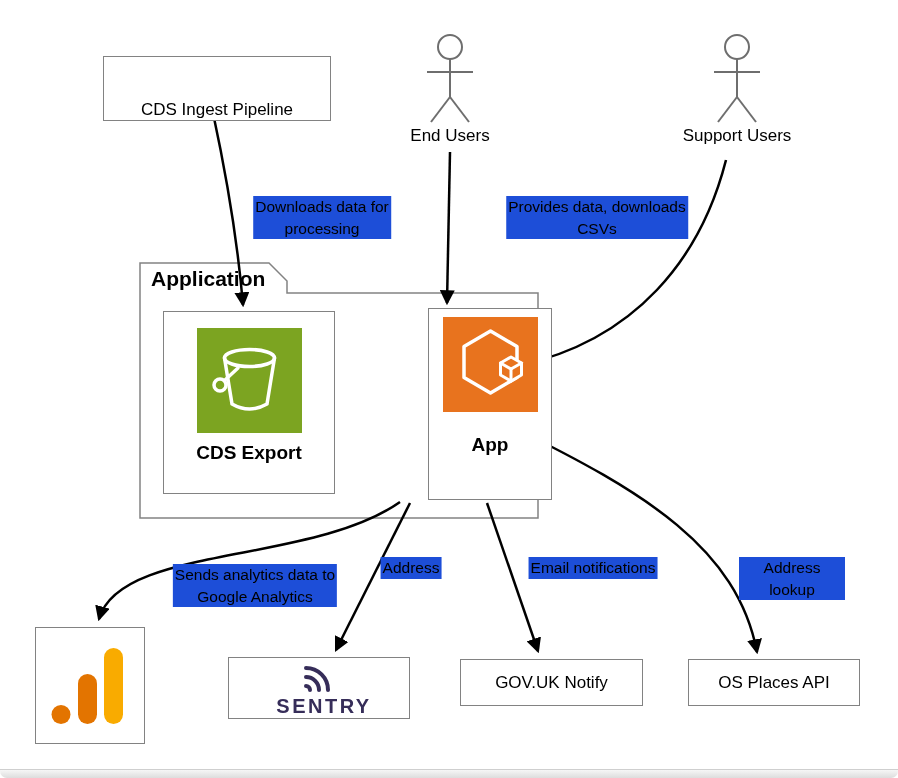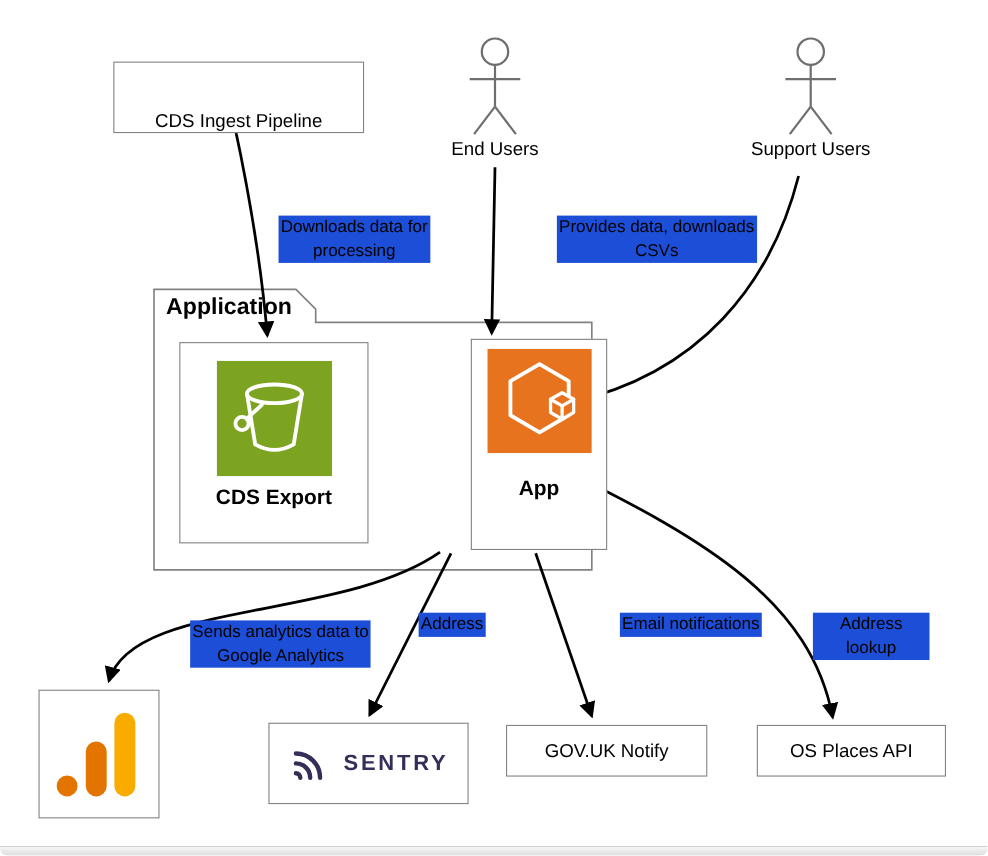--- a/index.html
+++ b/index.html
@@ -120,21 +120,21 @@
   </div>
 
   <div class="node" style="left:35px; top:627px; width:110px; height:117px;">
     <svg width="96" height="88" viewBox="0 0 96 88">
       <rect x="62" y="6" width="19" height="76" rx="9.5" fill="#F9AB00"></rect>
       <rect x="36" y="32" width="19" height="50" rx="9.5" fill="#E37400"></rect>
       <circle cx="19" cy="72.5" r="9.5" fill="#E37400"></circle>
     </svg>
   </div>
 
-  <div class="node row" style="left:244px; top:657px; width:182px; height:74px;">
+  <div class="node row" style="left:228px; top:657px; width:182px; height:62px;flex-direction:column;">
     <svg width="40" height="36" viewBox="0 0 40 36">
       <g fill="none" stroke-width="4" stroke-linecap="round" stroke="#362D59">
         <path d="M7,9 A22,22 0 0 1 29,31"></path>
         <path d="M7,18 A13,13 0 0 1 20,31"></path>
         <path d="M7,27 A4,4 0 0 1 11,31"></path>
       </g>
     </svg>
     <span class="sentry-text">SENTRY</span>
   </div>
 
@@ -146,17 +146,17 @@
     <span>OS Places API</span>
   </div>
 
   <div class="edge-label" style="left:322px; top:196px;">Downloads data for
 processing</div>
   <div class="edge-label" style="left:558px; top:196px;margin-left:39px;">Provides data, downloads
 CSVs</div>
   <div class="edge-label" style="left:255px; top:564px;">Sends analytics data to
 Google Analytics</div>
   <div class="edge-label" style="left:411px; top:557px;">Address</div>
-  <div class="edge-label" style="left:593px; top:557px;margin-left:35px;">Email notifications</div>
+  <div class="edge-label" style="left:593px; top:557px;">Email notifications</div>
   <div class="edge-label" style="left:792px; top:557px;">Address lookup</div>
 
   <div class="bottom-bar"></div>
 </div>
 
 </body></html>

